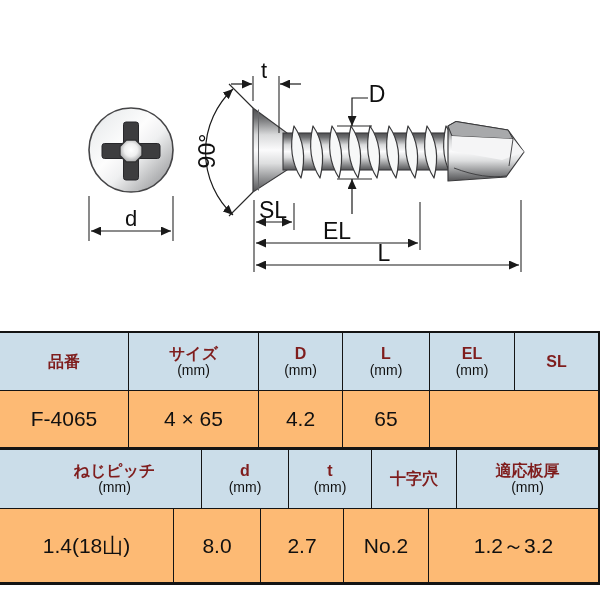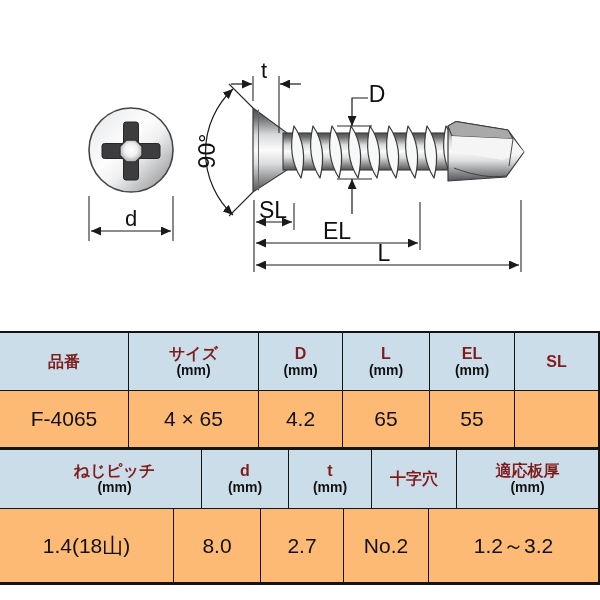--- a/index.html
+++ b/index.html
@@ -18,21 +18,21 @@
   .hdr{background:#cbdde9;}
   .valrow{background:#fdba74;}
   .r-h1{height:58px;border-bottom:1.5px solid #141414;}
   .r-v1{height:59px;border-bottom:3px solid #141414;}
   .r-h2{height:59px;border-bottom:1.5px solid #141414;padding-left:28px;}
   .r-v2{height:76px;border-bottom:3px solid #141414;}
   .cell{box-sizing:border-box;border-right:1.5px solid #141414;display:flex;
         flex-direction:column;align-items:center;justify-content:center;line-height:1.12;}
   .cell.last{border-right:none;flex:1;}
   .main{font-size:16px;font-weight:bold;color:#7f1d1d;white-space:nowrap;}
-  .sub{font-size:14px;font-weight:bold;color:#101010;}
+  .sub{font-size:14px;font-weight:normal;color:#101010;}
   .vtext{font-size:21px;color:#101010;white-space:nowrap;}
   .tw0{width:129px}.tw1{width:130px}.tw2{width:84px}.tw3{width:87px}.tw4{width:85px}
   .bw0{width:174px}.bw1{width:87px}.bw2{width:83px}.bw3{width:85px}
 </style>
 </head>
 <body>
 
 <div class="stage">
 
   <svg class="drawing" width="600" height="331" viewBox="0 0 600 331">
@@ -179,23 +179,20 @@
       </div>
       <div class="cell tw1">
         <div class="vtext">4 × 65</div>
       </div>
       <div class="cell tw2">
         <div class="vtext">4.2</div>
       </div>
       <div class="cell tw3">
         <div class="vtext">65</div>
       </div>
-      <div class="cell tw4">
-        <div class="vtext">55</div>
-      </div>
     </div>
 
     <div class="trow hdr r-h2">
       <div class="cell bw0">
         <div class="main">ねじピッチ</div>
         <div class="sub">(mm)</div>
       </div>
       <div class="cell bw1">
         <div class="main">d</div>
         <div class="sub">(mm)</div>

